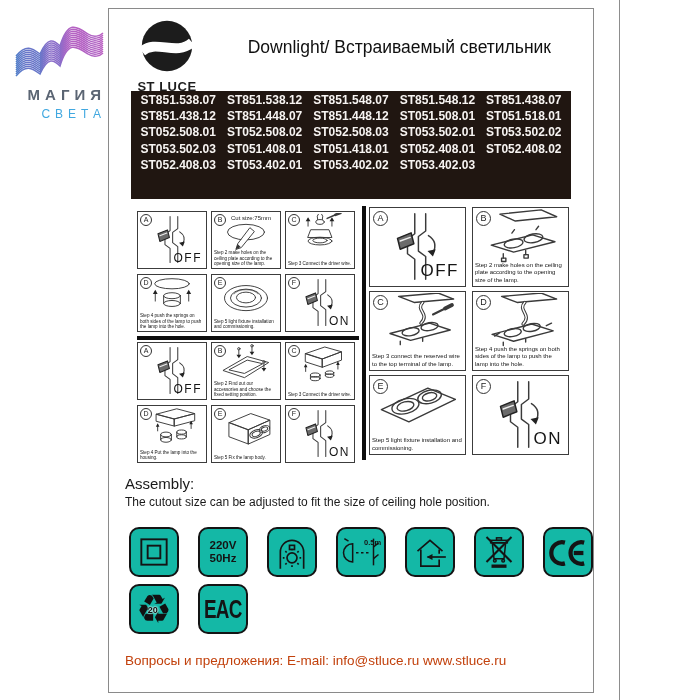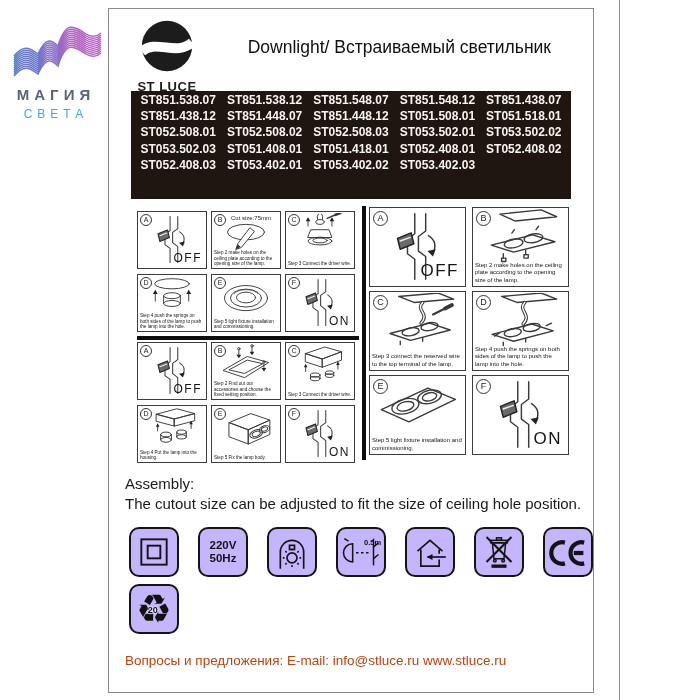--- a/index.html
+++ b/index.html
@@ -1,19 +1,19 @@
 <!DOCTYPE html>
 <html><head>
 <meta charset="utf-8">
 <style>
   html,body{margin:0;padding:0;background:#fff;}
   .stage{position:relative;width:700px;height:700px;background:#ffffff;overflow:hidden;
          font-family:"Liberation Sans", sans-serif;color:#111;}
   
-  .brand{position:absolute;left:6px;top:14px;width:100px;text-align:center;}
+  .brand{position:absolute;left:6px;top:14px;width:100px;text-align:right;}
   .brand-l1{font-size:15px;font-weight:700;letter-spacing:5px;color:#5b6573;margin-top:2px;}
   .brand-l2{font-size:12px;font-weight:400;letter-spacing:5px;color:#41a8e0;margin-top:4px;}
   .edge-line{position:absolute;left:619px;top:0;width:1px;height:700px;background:#8d8d8d;}
   
   .frame{position:absolute;left:108px;top:8px;width:484px;height:683px;border:1px solid #8a8a8a;background:#fff;}
   .logo-block{position:absolute;left:22px;top:10px;width:72px;text-align:center;}
   .logo-text{font-size:13px;font-weight:700;letter-spacing:.5px;color:#1d1d1d;margin-top:2px;}
   .titles{position:absolute;left:75px;right:42px;top:28px;text-align:right;}
   .title{font-size:17.5px;color:#101010;}
   .subtitle{font-size:14.5px;color:#101010;margin-top:4px;}
@@ -37,27 +37,27 @@
   .caption{position:absolute;left:2px;right:2px;bottom:1px;font-size:4.6px;line-height:1.25;color:#151515;}
   .large-panels .caption{font-size:6px;bottom:2px;}
   .state{position:absolute;right:4px;bottom:3px;font-size:12px;letter-spacing:1.5px;color:#151515;z-index:2;}
   .large-panels .state{font-size:17px;right:6px;bottom:5px;}
   .toplabel{position:absolute;top:3px;left:10px;right:0;text-align:center;font-size:6px;color:#222;z-index:2;}
   .hdiv{position:absolute;left:28px;top:327px;width:222px;height:4px;background:#0d0d0d;}
   .vdiv{position:absolute;left:253px;top:197px;width:4px;height:254px;background:#0d0d0d;}
   
   .warning{position:absolute;left:16px;top:466px;right:10px;}
   .warn-title{font-size:15px;color:#1a1a1a;}
-  .warn-text{font-size:15px;color:#1a1a1a;margin-top:3px;}
+  .warn-text{font-size:12px;color:#1a1a1a;margin-top:3px;}
   
   .icons-row{position:absolute;left:20px;display:flex;gap:19px;}
   .row1{top:518px;}
   .row2{top:575px;}
   .icon-box{position:relative;width:46px;height:46px;border:2.6px solid #141414;border-radius:10px;
-            background:#c4b5fd;display:flex;align-items:center;justify-content:center;flex-direction:column;}
+            background:#14b8a6;display:flex;align-items:center;justify-content:center;flex-direction:column;}
   .icon-box svg{display:block;}
   .volt{font-size:11.5px;font-weight:700;color:#141414;line-height:13px;}
   .ce-wrap svg{margin-top:1px;}
   .recycle-glyph{font-size:40px;line-height:40px;color:#111;}
   .recycle-num{position:absolute;left:50%;top:50%;transform:translate(-62%,-38%);font-size:9px;font-weight:700;color:#111;
                text-shadow:0 0 2px #fff,0 0 2px #fff;}
   .eac-text{font-size:23px;font-weight:700;color:#141414;transform:scale(.82,1.15);letter-spacing:-1px;}
   .dist-label{position:absolute;left:26px;top:9px;font-size:7.5px;font-weight:700;color:#141414;}
   
   .footer{position:absolute;left:16px;top:644px;font-size:13.5px;color:#c2410c;}
@@ -539,17 +539,20 @@
         </g>
           </svg>
       </div>
     </div>
 
     <div class="icons-row row2">
       <div class="icon-box">
         <span class="recycle-glyph">♻</span>
         <span class="recycle-num">20</span>
       </div>
+      <div class="icon-box">
+        <span class="eac-text">EAC</span>
+      </div>
     </div>
 
     <div class="footer">Вопросы и предложения: E-mail: info@stluce.ru www.stluce.ru</div>
   </div>
 </div>
 
 </body></html>

